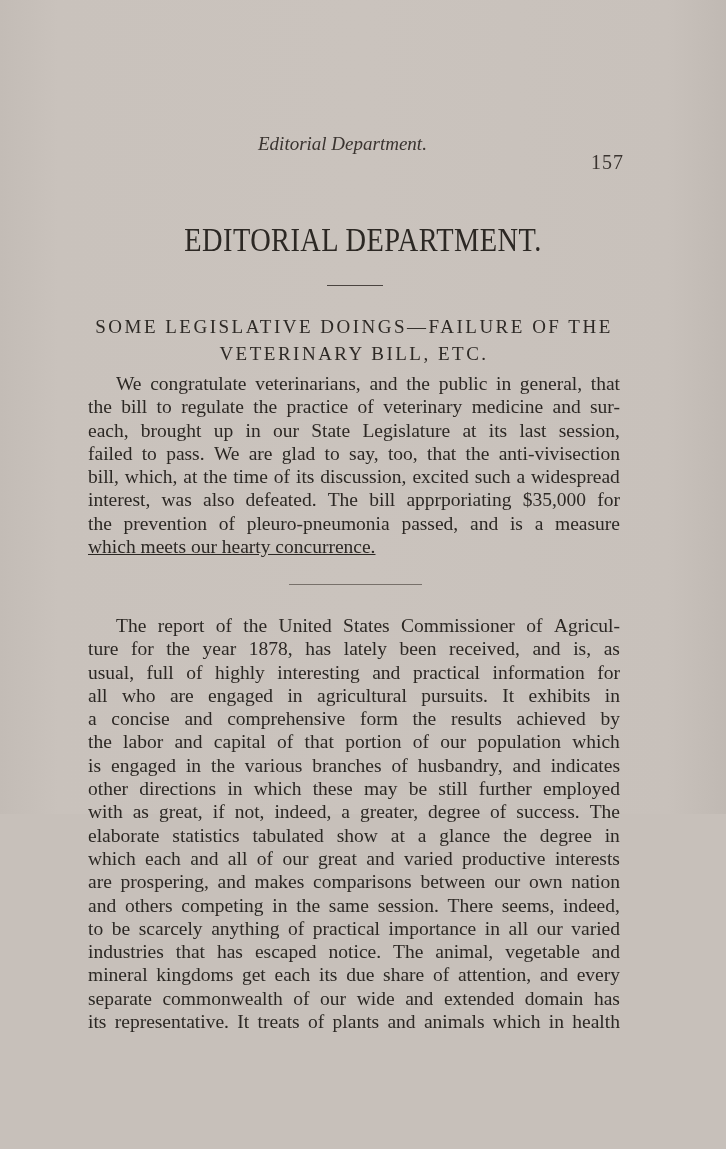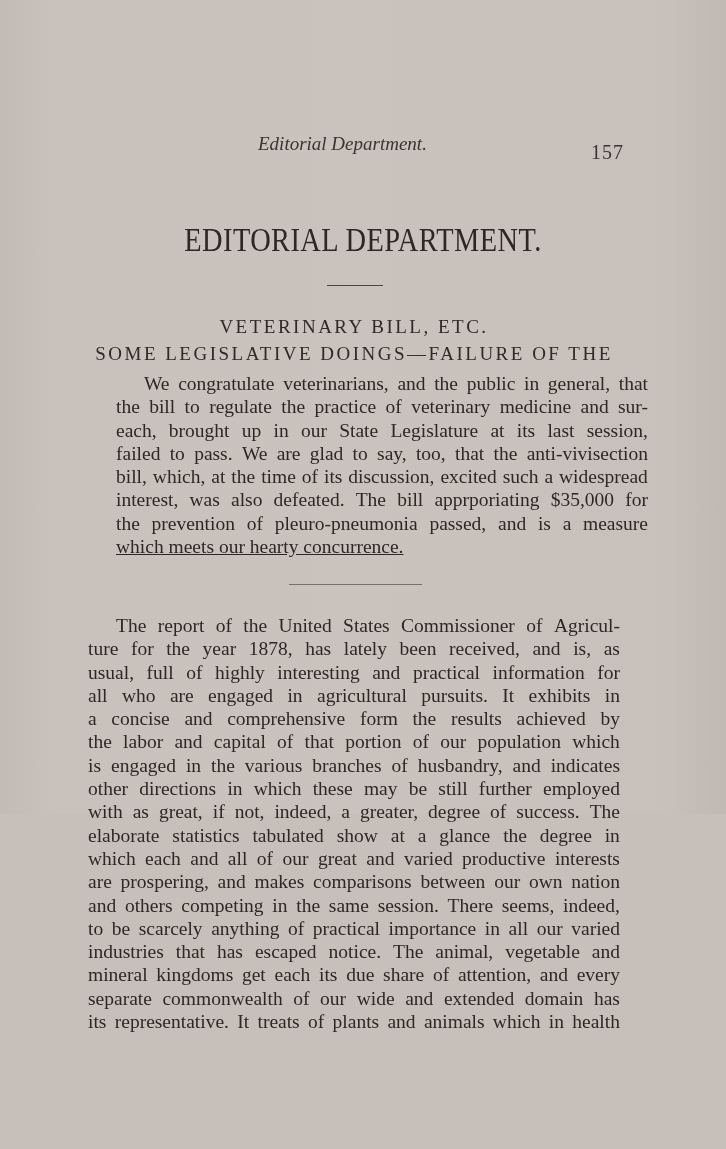--- a/index.html
+++ b/index.html
@@ -16,21 +16,21 @@
       background: linear-gradient(90deg, #c3bcb6 0%, #c9c2bc 8%, #cac3bd 50%, #c8c1bb 92%, #c0b9b3 100%);
     }
     .running-head {
       position: absolute; top: 133px; left: 0; width: 726px; height: 30px;
     }
     .running-title {
       position: absolute; left: 258px; top: 0;
       font-style: italic; font-size: 19px; color: #3a3430;
     }
     .page-number {
-      position: absolute; left: 591px; top: 8px;
+      position: absolute; left: 591px; top: 18px;
       font-size: 20px; color: #3a3430; letter-spacing: 1px;
     }
     .main-title {
       position: absolute; top: 222px; left: 0; width: 726px; text-align: center;
       font-size: 33px; letter-spacing: 0.5px; color: #2c2824;
       transform: scaleX(0.86); transform-origin: center;
     }
     .rule-short {
       position: absolute; top: 285px; left: 327px; width: 56px; height: 1px; background: #4a4440;
     }
@@ -40,43 +40,43 @@
       color: #2e2a26;
     }
     .para {
       position: absolute; left: 88px; width: 532px;
       font-size: 19.5px; line-height: 23.3px; text-align: justify;
       text-align-last: justify; color: #2c2824;
     }
     .para .line { display: block; text-align: justify; text-align-last: justify; white-space: nowrap; }
     .para .line.last { text-align-last: left; text-decoration: underline; }
     .para .line.indent { padding-left: 28px; }
-    .p1 { top: 372px; margin-left: 28px; }
+    .p1 { top: 372px; }
     .p2 { top: 614px; }
     .rule-long {
       position: absolute; top: 584px; left: 289px; width: 133px; height: 1px; background: #77706a;
     }
     .line-inner { display: flex; justify-content: space-between; }
   </style>
 </head>
 <body>
 
 <div class="page">
 
   <div class="running-head">
     <span class="running-title">Editorial Department.</span>
     <span class="page-number">157</span>
   </div>
 
   <div class="main-title">EDITORIAL DEPARTMENT.</div>
   <div class="rule-short"></div>
 
   <div class="section-heading">
+    <div>SOME LEGISLATIVE DOINGS—FAILURE OF THE</div>
     <div>VETERINARY BILL, ETC.</div>
-    <div>SOME LEGISLATIVE DOINGS—FAILURE OF THE</div>
   </div>
 
   <div class="para p1">
     <span class="line indent">
         <span class="line-inner">
           <span>We</span>
           <span>congratulate</span>
           <span>veterinarians,</span>
           <span>and</span>
           <span>the</span>

